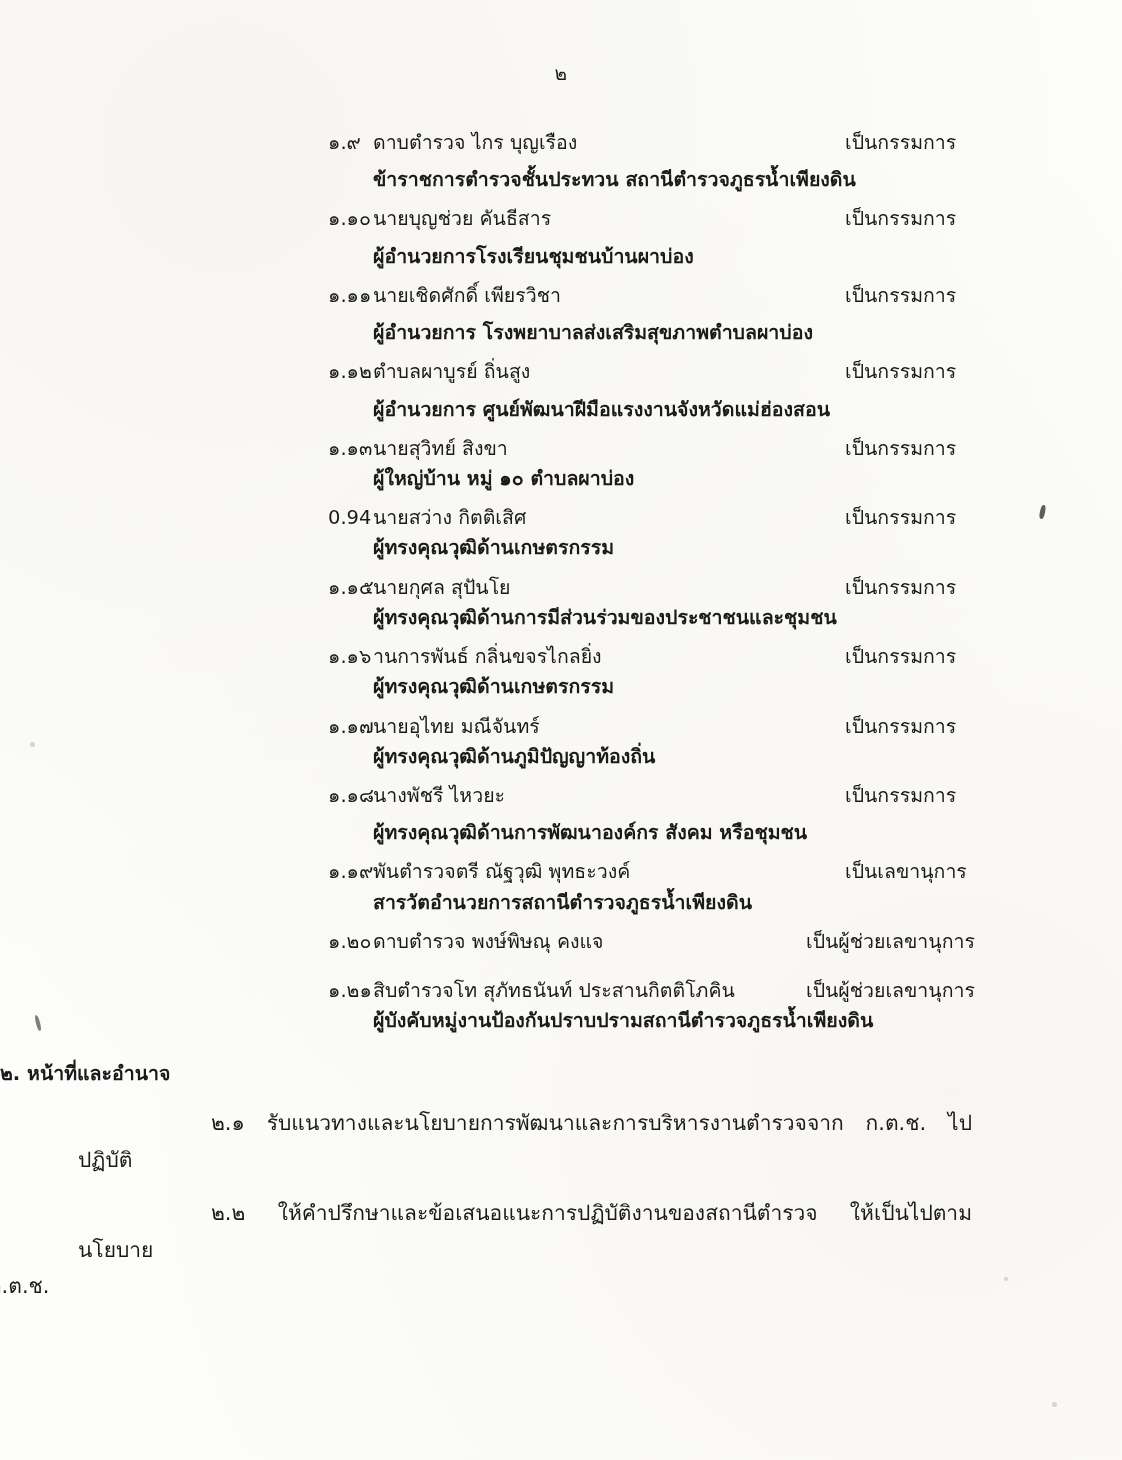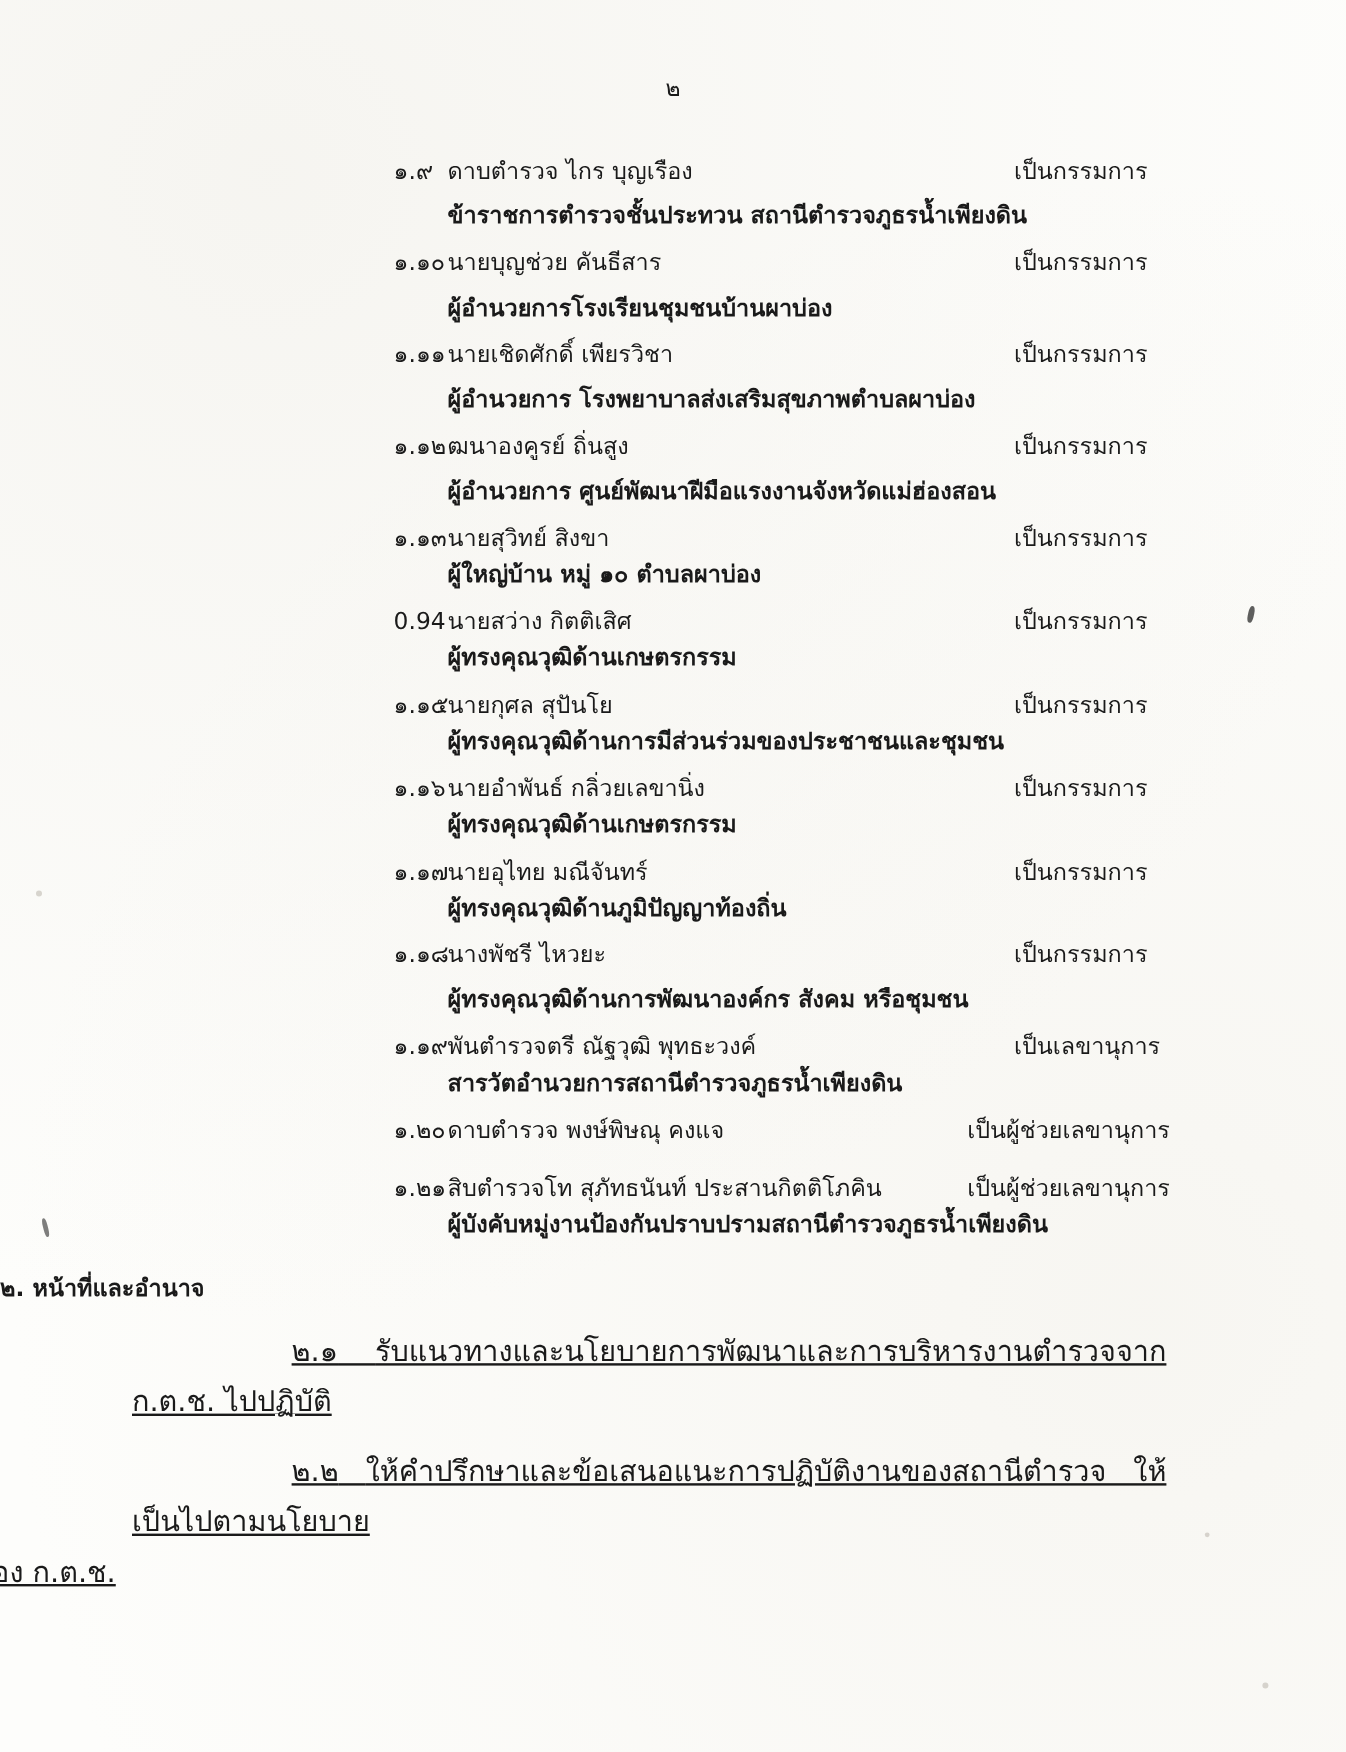--- a/index.html
+++ b/index.html
@@ -102,26 +102,25 @@
 
   .section-heading {
     margin-top: 22px;
     font-size: 19.5px;
     font-weight: 700;
     line-height: 1.6;
   }
 
   .para {
     margin-top: 16px;
-    padding-left: 110px;
+    padding-left: 78px;
     padding-right: 150px;
-    font-size: 24px;
+    font-size: 21px;
     line-height: 1.75;
     text-align: justify;
-    text-decoration: underline;
   }
   .para .indent {
     display: inline-block;
     width: 133px;
   }
   .para .cont {
     display: block;
     margin-left: -133px;
   }
 
@@ -180,21 +179,21 @@
 
     <div class="entry gap">
       <span class="num">๑.๑๑</span>
       <span class="name">นายเชิดศักดิ์  เพียรวิชา</span>
       <span class="title">ผู้อำนวยการ โรงพยาบาลส่งเสริมสุขภาพตำบลผาบ่อง</span>
       <span class="role">เป็นกรรมการ</span>
     </div>
 
     <div class="entry gap">
       <span class="num">๑.๑๒</span>
-      <span class="name">ฒนาองคูรย์ ถิ่นสูง</span>
+      <span class="name">ตำบลผาบูรย์ ถิ่นสูง</span>
       <span class="title">ผู้อำนวยการ ศูนย์พัฒนาฝีมือแรงงานจังหวัดแม่ฮ่องสอน</span>
       <span class="role">เป็นกรรมการ</span>
     </div>
 
     <div class="entry">
       <span class="num">๑.๑๓</span>
       <span class="name">นายสุวิทย์  สิงขา</span>
       <span class="title">ผู้ใหญ่บ้าน หมู่ ๑๐ ตำบลผาบ่อง</span>
       <span class="role">เป็นกรรมการ</span>
     </div>
@@ -208,21 +207,21 @@
 
     <div class="entry">
       <span class="num">๑.๑๕</span>
       <span class="name">นายกุศล  สุปันโย</span>
       <span class="title">ผู้ทรงคุณวุฒิด้านการมีส่วนร่วมของประชาชนและชุมชน</span>
       <span class="role">เป็นกรรมการ</span>
     </div>
 
     <div class="entry">
       <span class="num">๑.๑๖</span>
-      <span class="name">นายอำพันธ์  กลิ่วยเลขานิ่ง</span>
+      <span class="name">านการพันธ์  กลิ่นขจรไกลยิ่ง</span>
       <span class="title">ผู้ทรงคุณวุฒิด้านเกษตรกรรม</span>
       <span class="role">เป็นกรรมการ</span>
     </div>
 
     <div class="entry">
       <span class="num">๑.๑๗</span>
       <span class="name">นายอุไทย  มณีจันทร์</span>
       <span class="title">ผู้ทรงคุณวุฒิด้านภูมิปัญญาท้องถิ่น</span>
       <span class="role">เป็นกรรมการ</span>
     </div>

